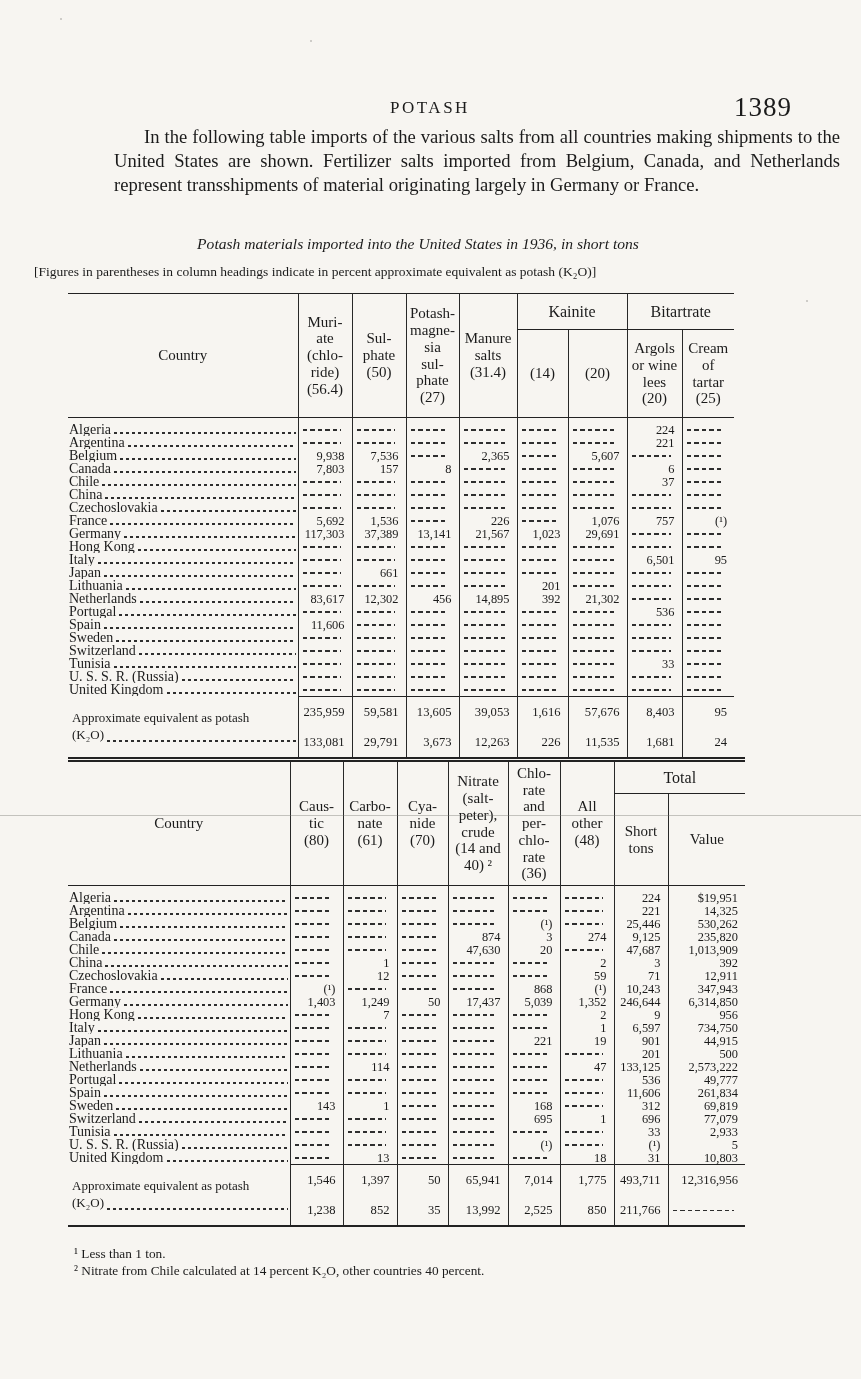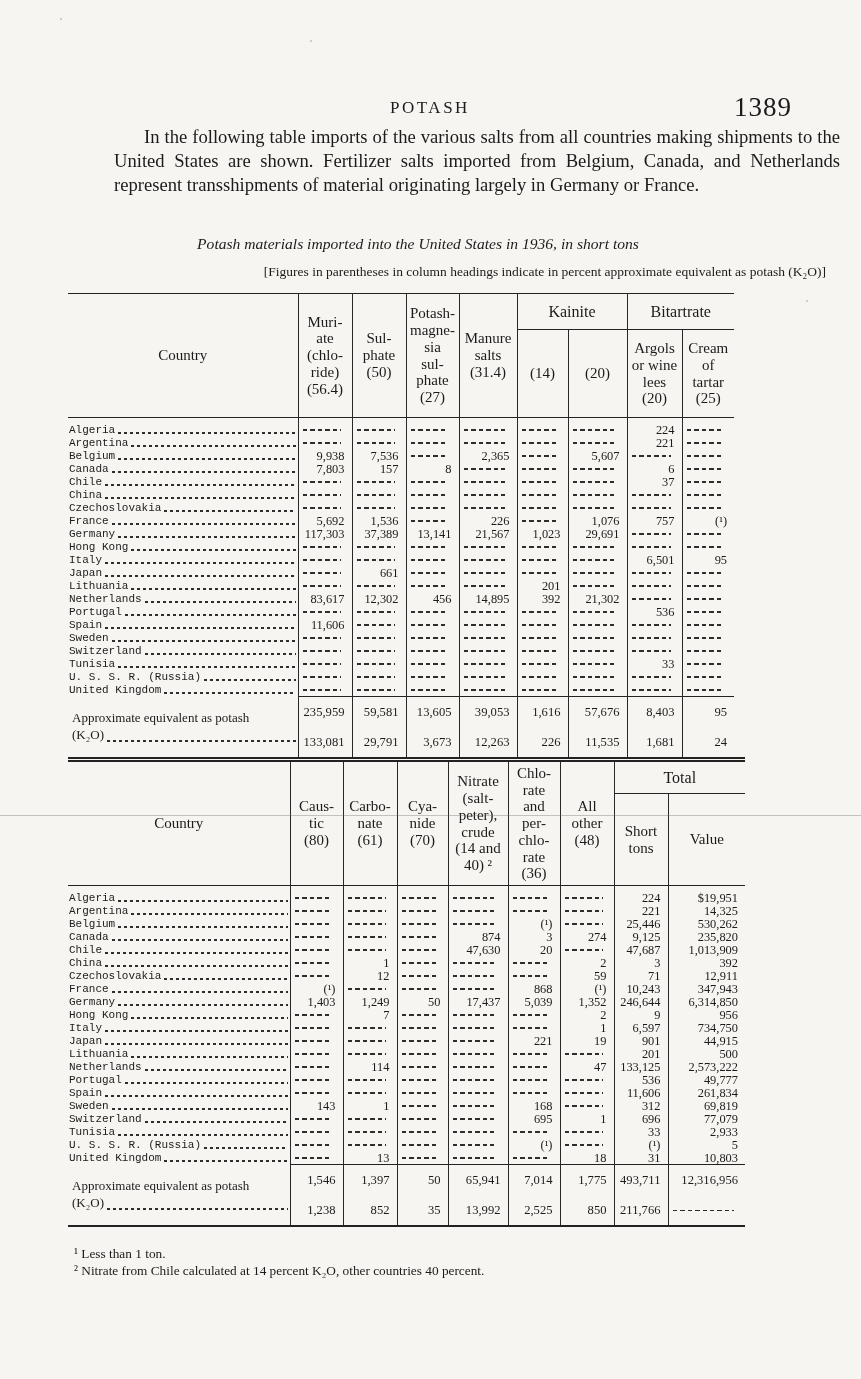--- a/index.html
+++ b/index.html
@@ -22,40 +22,40 @@
   .intro{
     position:absolute;top:125px;left:66px;width:726px;
     font-size:18.6px;line-height:1.29;text-align:justify;text-indent:30px;margin-left:48px;
   }
   
   .caption{
     position:absolute;top:235px;left:68px;width:700px;text-align:center;
     font-style:italic;font-size:15.6px;
   }
   .bracketnote{
-    position:absolute;top:264px;left:34px;width:792px;text-align:right;
+    position:absolute;top:264px;left:34px;width:792px;text-align:left;
     font-size:13.5px;
   }
   
   table{border-collapse:collapse;table-layout:fixed;position:absolute;}
   th,td{padding:0;margin:0;font-weight:normal;}
   thead th{
     font-size:15px;line-height:1.12;text-align:center;vertical-align:middle;
     white-space:pre-line;
   }
   thead{border-bottom:1.6px solid #222;}
   th.bl, td.bl{border-left:1px solid #282828;}
   th.group{border-bottom:1.2px solid #222;font-size:16px;}
   tbody td{
     font-size:12.4px;line-height:12px;vertical-align:middle;height:13px;
   }
   tbody tr:first-child td{padding-top:5px;}
   td.c-num{text-align:right;padding-right:7px;}
   .cwrap{display:flex;align-items:flex-end;overflow:hidden;}
-  .cname{white-space:nowrap;padding-left:1px;font-size:11px;font-family:Liberation Mono, monospace;}
+  .cname{white-space:nowrap;padding-left:1px;font-size:14px;}
   .cdots{
     flex:1 1 auto;height:1.6px;margin:0 2px 2px 3px;min-width:8px;
     background:repeating-linear-gradient(90deg,#2e2e2e 0 3.4px,transparent 3.4px 6px);
   }
   .dash{
     display:block;height:1.7px;margin:5px 4px 4px 4px;
     background:repeating-linear-gradient(90deg,#2e2e2e 0 4.4px,transparent 4.4px 7.4px);
   }
   tfoot td{font-size:12.6px;vertical-align:middle;}
   tfoot td.c-num{height:30px;}

